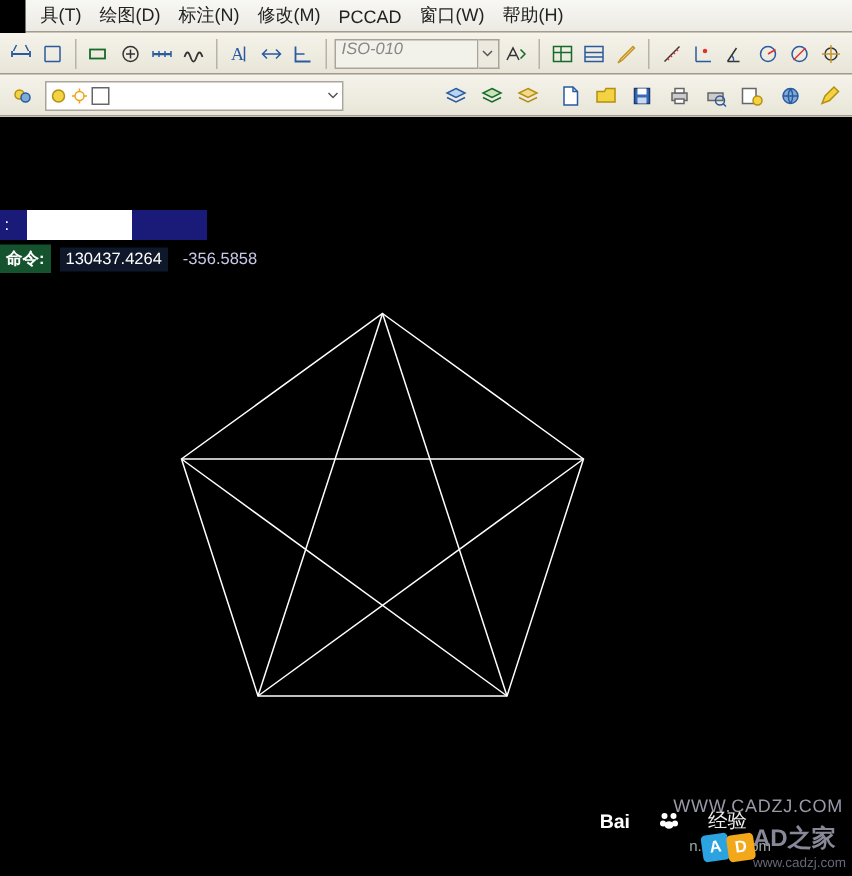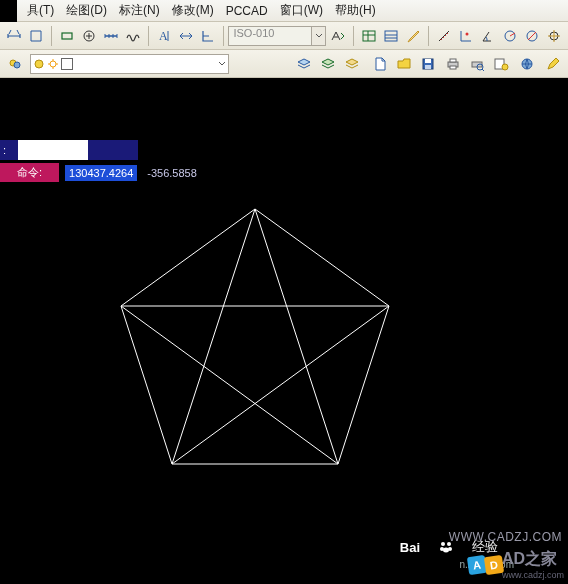--- a/index.html
+++ b/index.html
@@ -45,26 +45,27 @@
   .tbtn {
     width: 22px; height: 22px;
     display: flex; align-items: center; justify-content: center;
     border: 1px solid transparent;
     border-radius: 2px;
     cursor: pointer;
   }
   .tbtn svg { width: 16px; height: 16px; }
 
   .dimstyle-select {
-    width: 84px; height: 20px;
+    width: 96px; height: 20px;
     background: #f2f2ea;
     border: 1px solid #aaa59a;
     font-size: 11px;
     color: #888;
     padding: 0 4px;
+    font-style: italic;
   }
   .dropdown-arrow {
     width: 14px; height: 20px;
     background: #ece9df;
     border: 1px solid #aaa59a;
     border-left: none;
     display: flex; align-items: center; justify-content: center;
   }
 
   .layerbar {
@@ -124,27 +125,28 @@
   .white-box {
     background: #fff;
     width: 70px; height: 20px;
   }
   .coord-row {
     display: flex;
     gap: 6px;
     align-items: center;
   }
   .coord-label {
-    background: #be185d;
+    background: #14532d;
     color: #fff;
-    padding: 2px 17px;
-    font-size: 11px;
+    padding: 2px 4px;
+    font-size: 11px;
+    font-weight: bold;
   }
   .coord-val {
-    background: #1d4ed8;
+    background: #0f172a;
     color: #fff;
     padding: 2px 4px;
     font-size: 11px;
   }
   .coord-val2 {
     color: #c8c8e8;
     padding: 2px 4px;
     font-size: 11px;
   }
 

